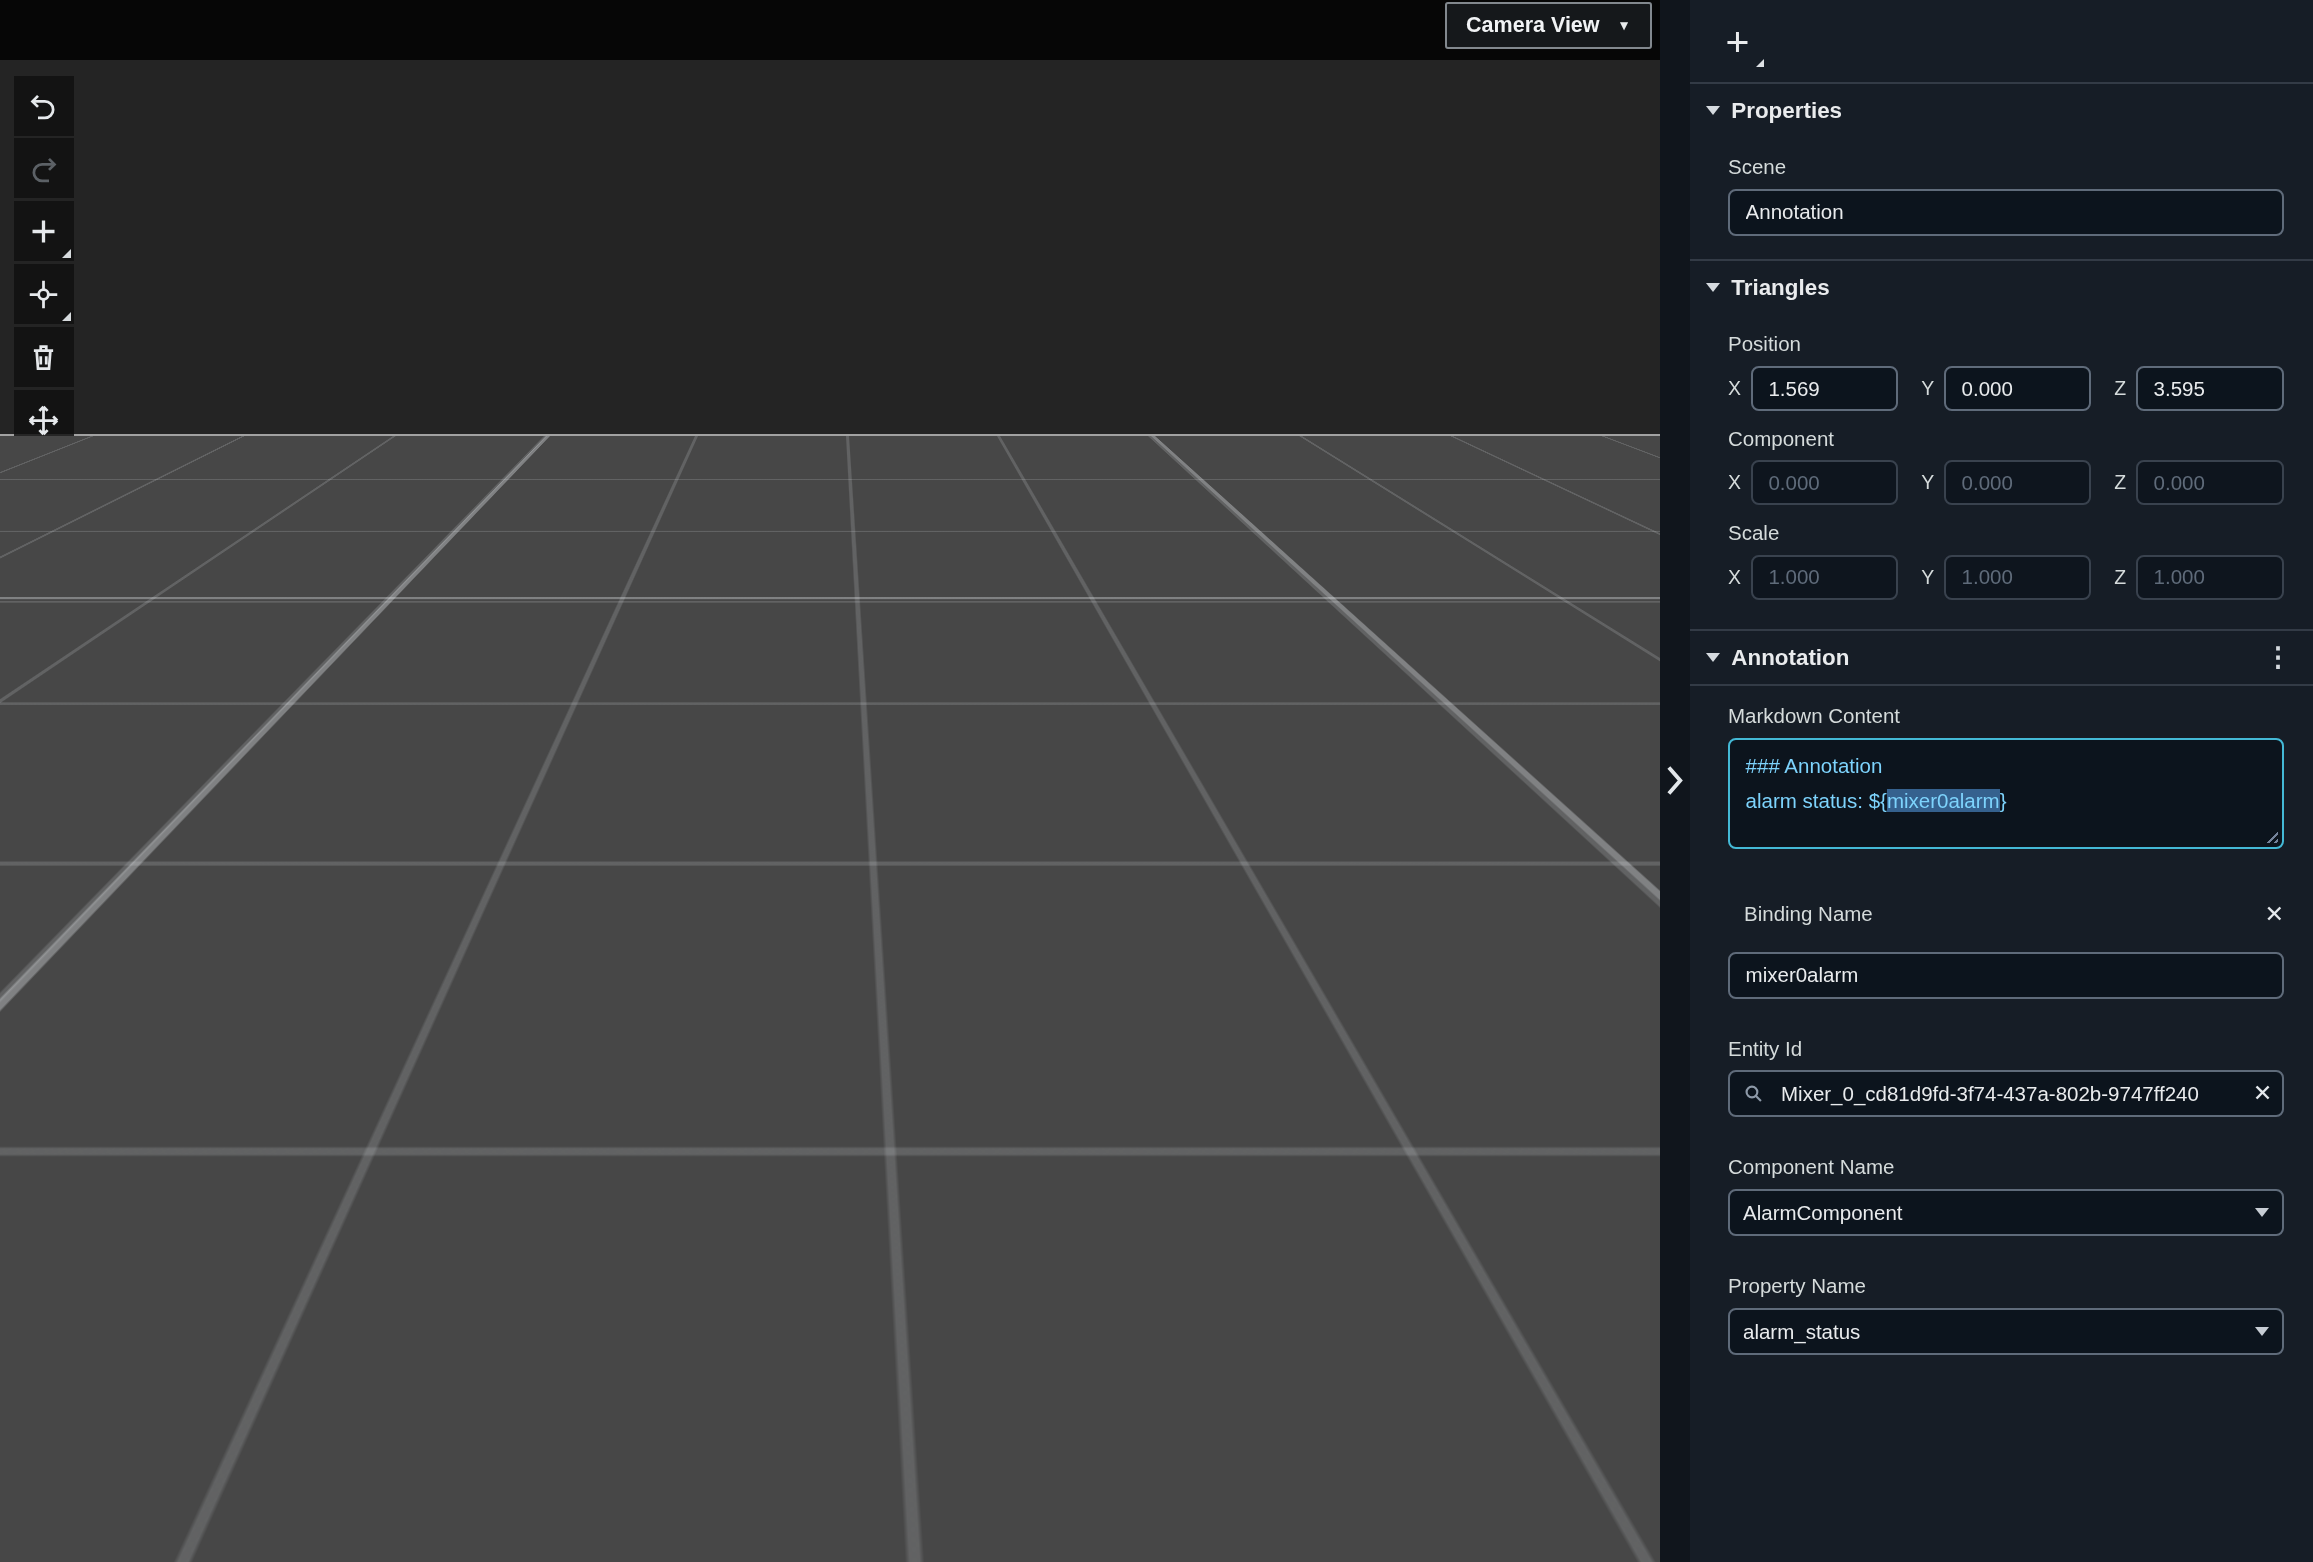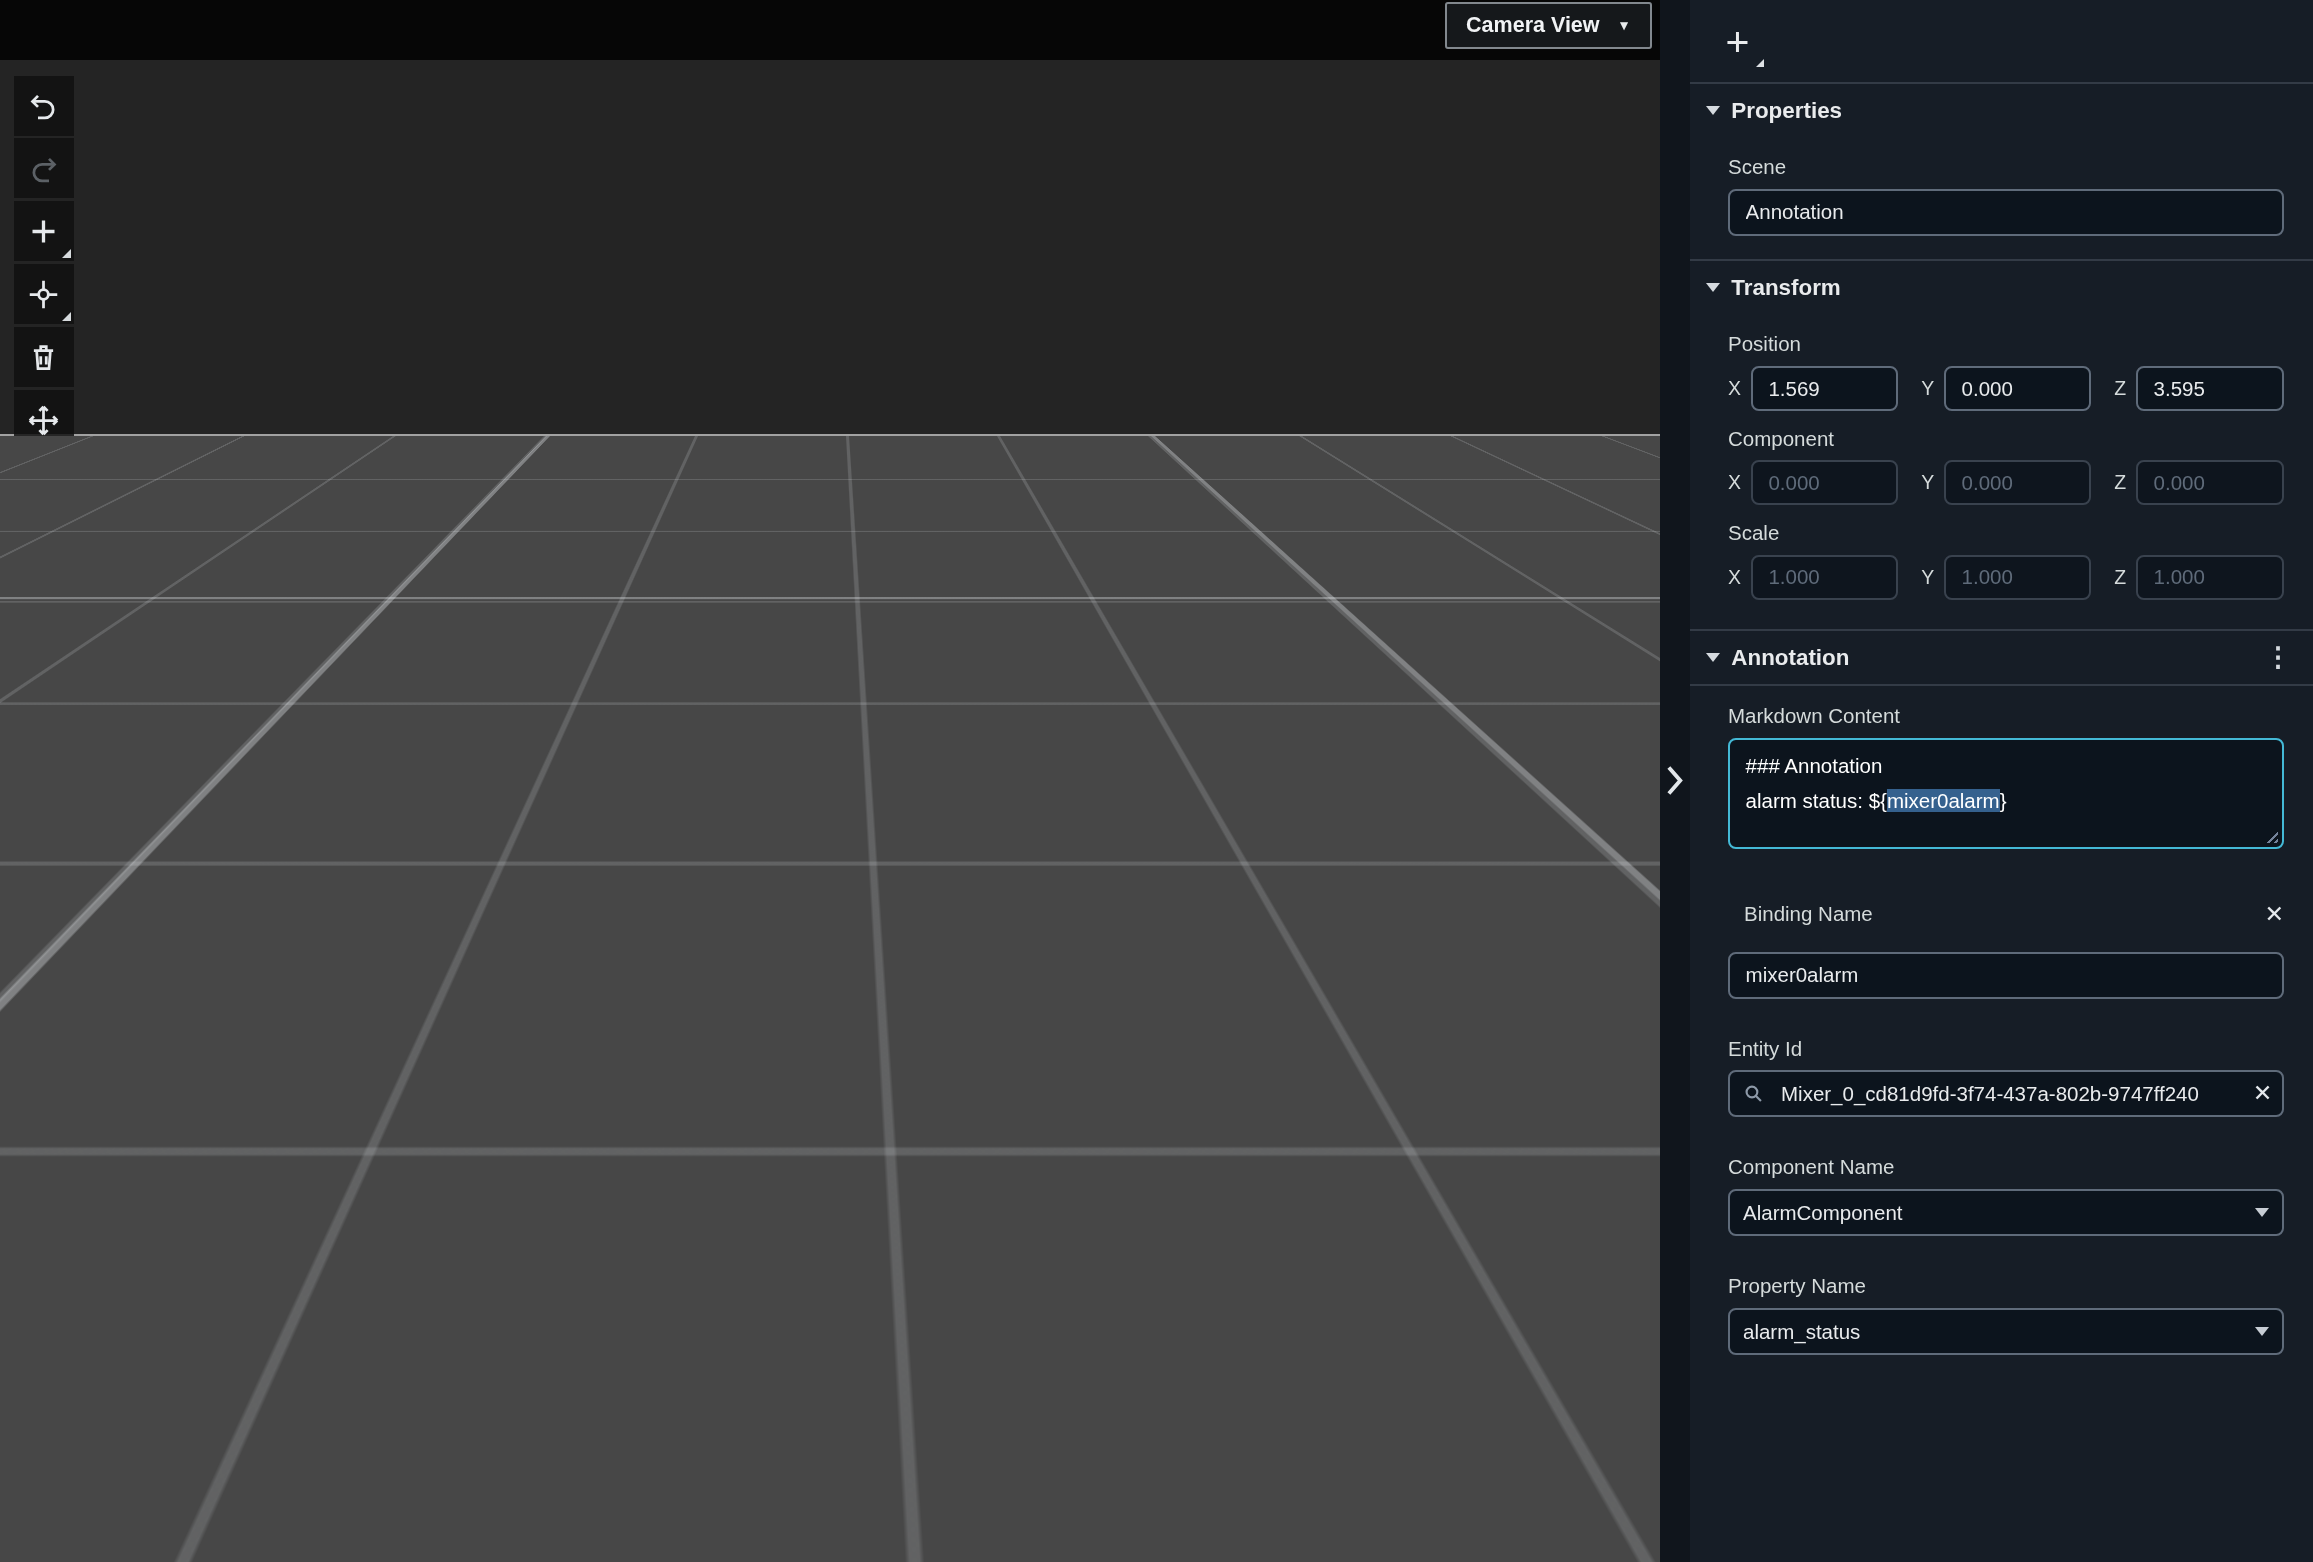--- a/index.html
+++ b/index.html
@@ -84,21 +84,21 @@
   .text-input { width:100%; height:47px; background:#0c141d; border:2px solid #5f6b7a;
     border-radius:7.8px; color:#e9ebed; font-size:20.5px; padding:0 15.6px;
     font-family:"Liberation Sans", sans-serif; outline:none; }
   .vec-row { display:flex; align-items:center; gap:23.4px; margin-bottom:5.9px; }
   .vec-cell { display:flex; align-items:center; gap:9.8px; flex:1; min-width:0; }
   .vec-cell .axis { font-size:19.5px; color:#d5dbdb; }
   .vec-cell input { flex:1; min-width:0; height:45px; }
   .text-input.disabled { border-color:#39424e; color:#5f6b7a; background:#0e151e; }
 
   .md-box { border:2px solid #44b9d6; border-radius:7.8px; background:#0c141d; min-height:111px;
-    padding:7.8px 15.6px; line-height:35px; font-size:20.5px; color:#ffffff; position:relative; cursor:text; }
+    padding:7.8px 15.6px; line-height:35px; font-size:20.5px; color:#7dd3fc; position:relative; cursor:text; }
   .md-box .sel { background:#35618e; }
   .md-box .grip { position:absolute; right:3.9px; bottom:3.9px; width:14.6px; height:14.6px;
     background:repeating-linear-gradient(135deg, transparent 0 2.9px, #74839b 2.9px 4.9px);
     clip-path:polygon(100% 0, 100% 100%, 0 100%); }
 
   .row-between { display:flex; align-items:center; justify-content:space-between; margin-top:37px; }
   .row-between .field-label { margin:16px; }
   .x-btn { background:none; border:none; color:#e5e9ed; font-size:23.4px; cursor:pointer;
     font-family:"Liberation Sans", sans-serif; }
 
@@ -267,21 +267,21 @@
       <span>Properties</span>
     </div>
     <div class="sec-body">
       <div class="field-label">Scene</div>
       <input class="text-input" value="Annotation" style="">
     </div>
 
     
     <div class="sec-header">
       <span class="caret"></span>
-      <span>Transform</span>
+      <span>Triangles</span>
     </div>
     <div class="sec-body">
       <div class="field-label">Position</div>
       <div class="vec-row">
         <div class="vec-cell">
             <span class="axis">X</span>
           <input class="text-input" value="1.569" style="">
           </div>
         <div class="vec-cell">
             <span class="axis">Y</span>

